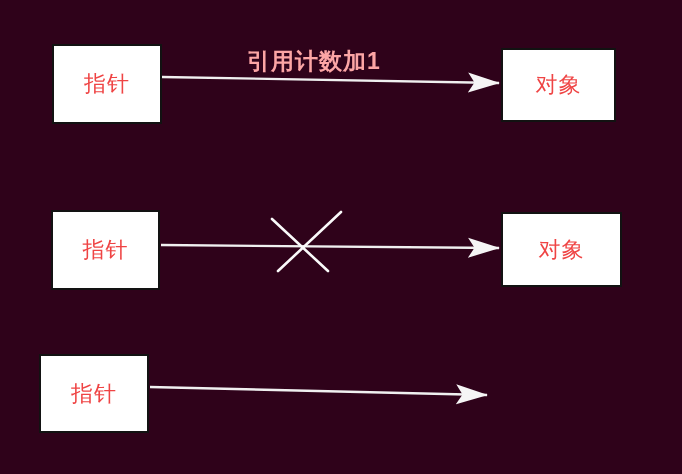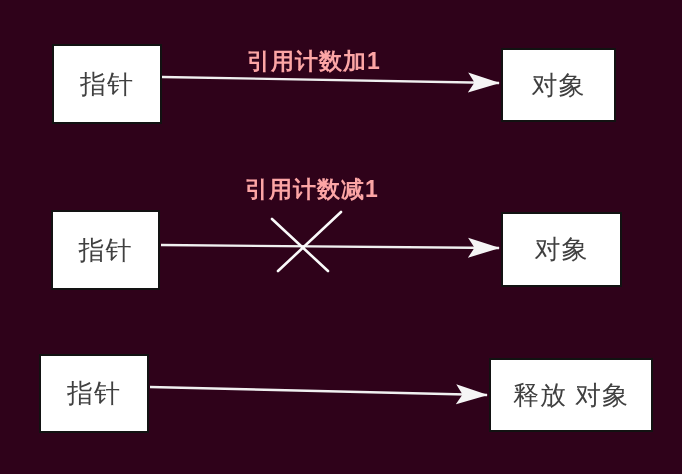--- a/index.html
+++ b/index.html
@@ -24,22 +24,22 @@
     pointer-events: none;
   }
   .node-box {
     position: absolute;
     background: #ffffff;
     border: 2.5px solid #121212;
     box-sizing: border-box;
     display: flex;
     align-items: center;
     justify-content: center;
-    color: #404040;
-    font-size: 26px;
+    color: #ef4444;
+    font-size: 22px;
     font-weight: 400;
     letter-spacing: 1px;
     white-space: nowrap;
   }
   .arrow-label {
     position: absolute;
     transform: translateX(-50%);
     color: #fca5a5;
     font-size: 23px;
     font-weight: 700;
@@ -78,19 +78,17 @@
     <line x1="341" y1="212" x2="278" y2="271" stroke="#fafafa" stroke-width="2.6" stroke-linecap="round"></line>
 
     <line x1="150" y1="387" x2="487" y2="395" stroke="#f0f0f0" stroke-width="2.4" marker-end="url(#arrowhead)"></line>
   </svg>
 
   <div class="node-box" id="box-pointer-1">指针</div>
   <div class="arrow-label" id="label-row-1">引用计数加1</div>
   <div class="node-box" id="box-object-1">对象</div>
 
   <div class="node-box" id="box-pointer-2">指针</div>
-  <div class="arrow-label" id="label-row-2">引用计数减1</div>
   <div class="node-box" id="box-object-2">对象</div>
 
   <div class="node-box" id="box-pointer-3">指针</div>
-  <div class="node-box" id="box-release">释放 对象</div>
 
 </div>
 
 </body></html>

